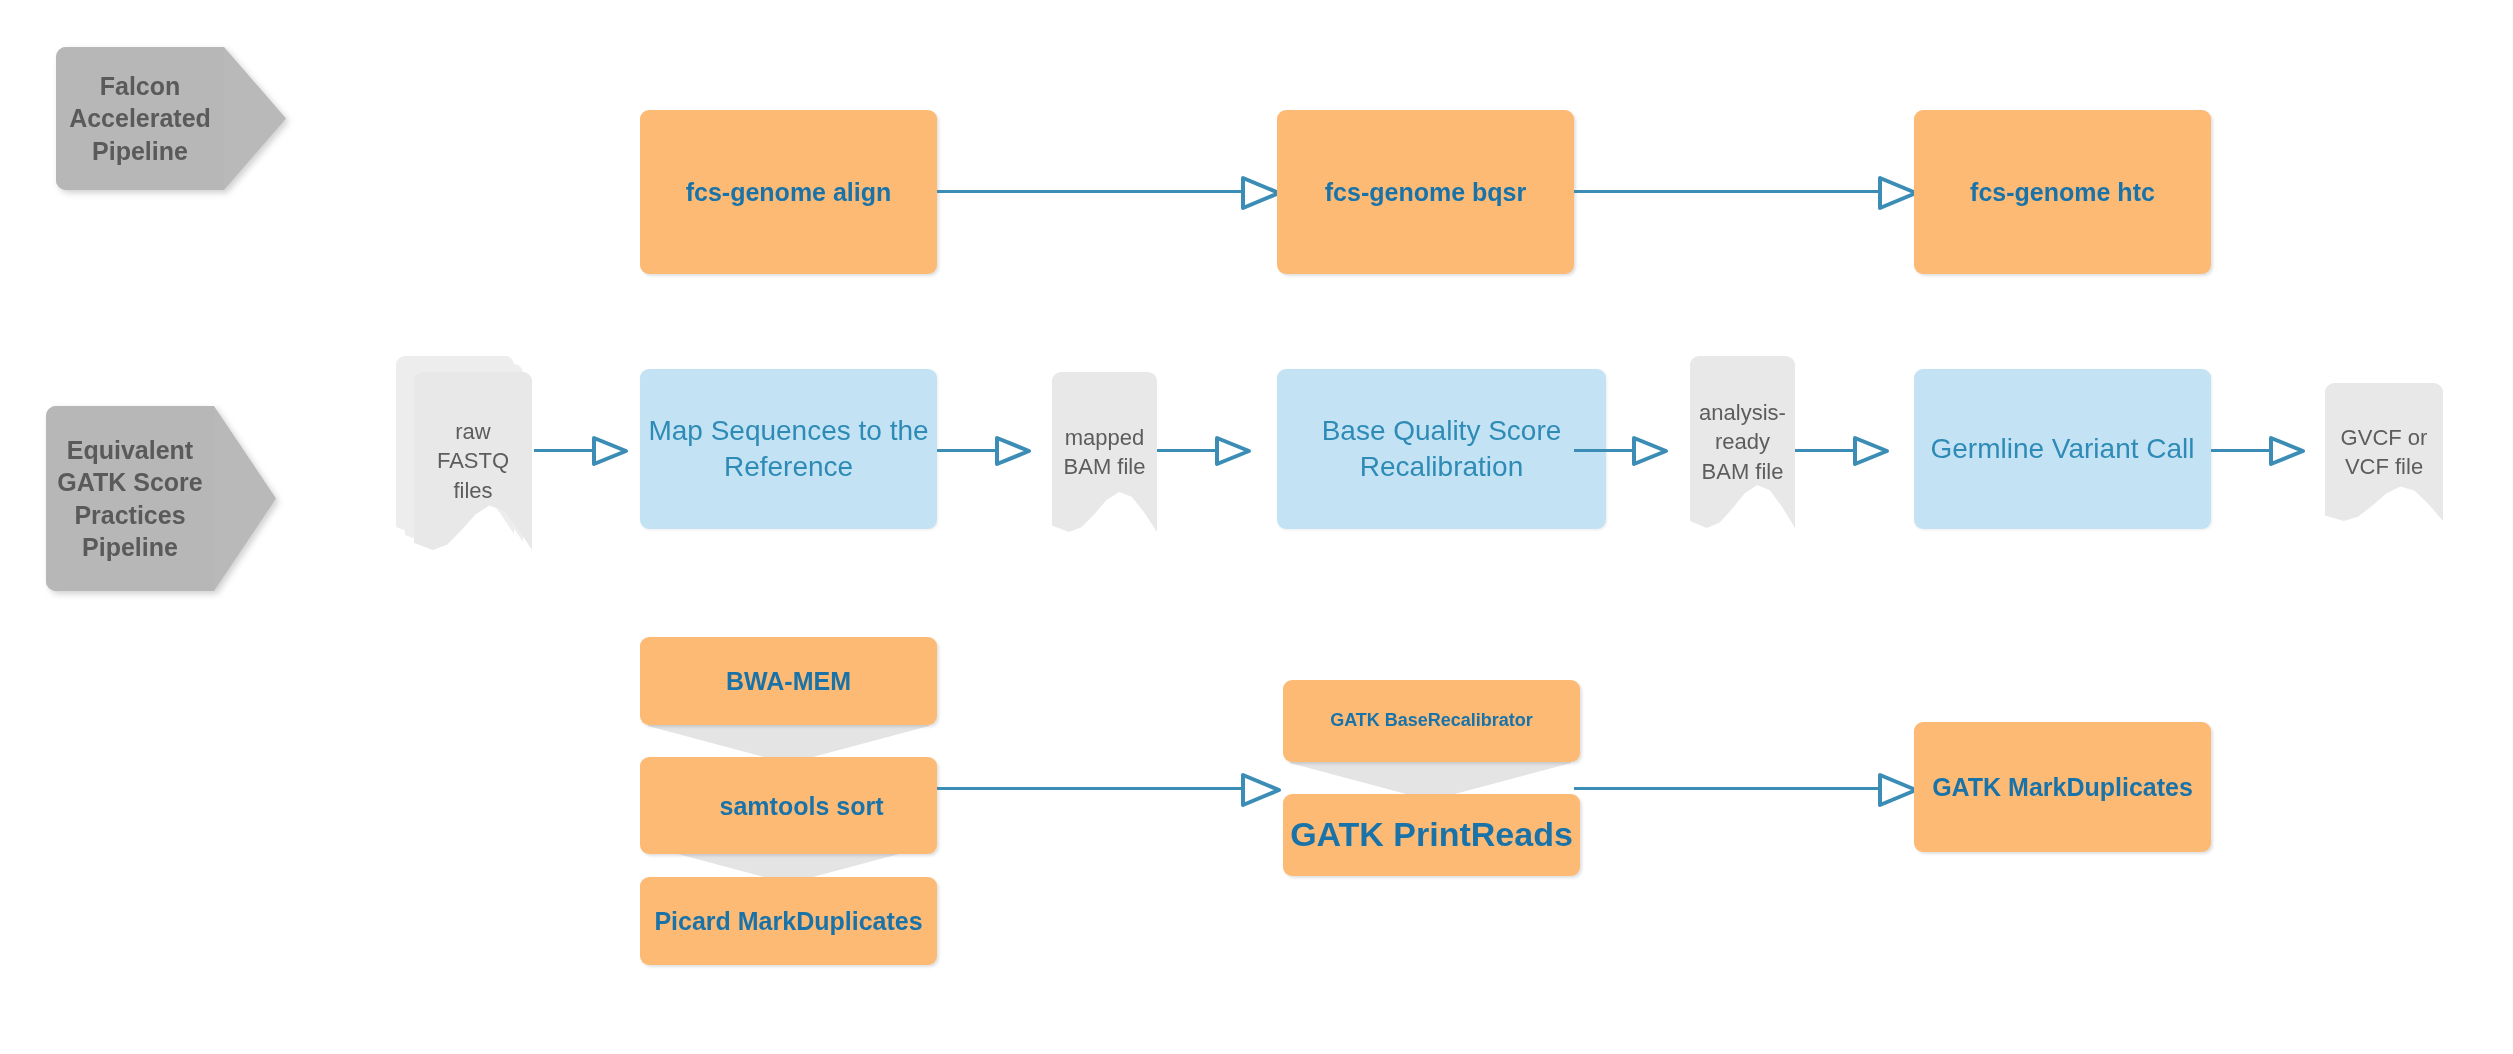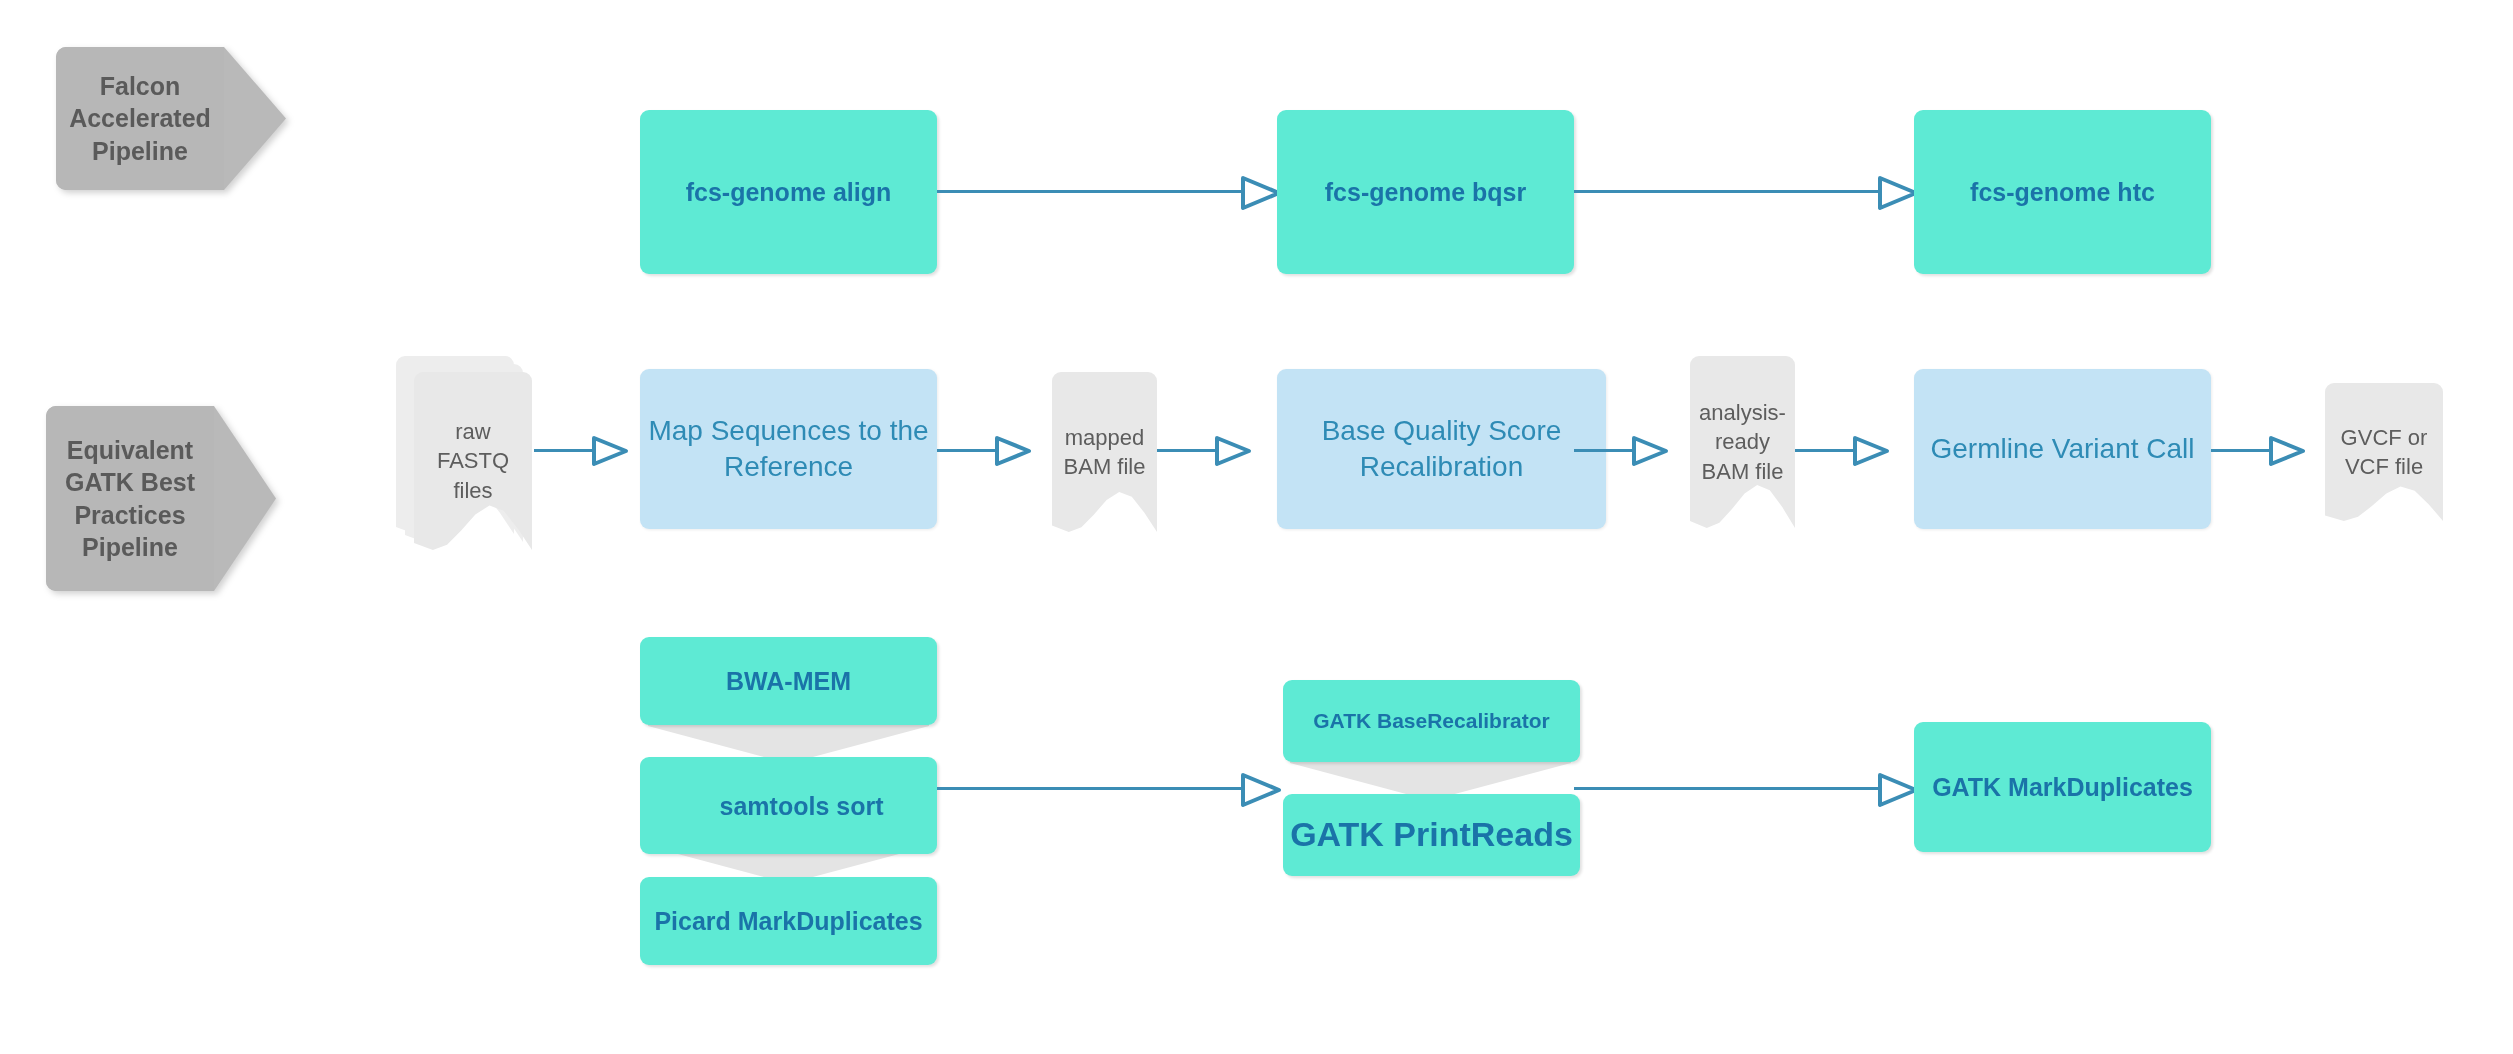--- a/index.html
+++ b/index.html
@@ -28,21 +28,21 @@
   }
   .band .bandtip{
     position:absolute;left:100%;top:0;height:100%;width:62px;
     background:#b9b9b9;
     clip-path:polygon(0 0, 0 100%, 100% 50%);
   }
   .band .bandtxt{position:relative;z-index:3;padding:0 10px;}
 
   
   .blue-mid{
-    background:#5eead4;color:#1a73a8;font-weight:bold;
+    background:#fdba74;color:#1a73a8;font-weight:bold;
     border-radius:9px;line-height:1.28;
     box-shadow:2px 2px 3px rgba(0,0,0,0.12);
   }
   .blue-light{
     background:#c3e3f5;color:#2e8bb5;font-weight:normal;
     border-radius:9px;line-height:1.30;
     box-shadow:1px 1px 3px rgba(0,0,0,0.08);
   }
 
   
@@ -76,21 +76,21 @@
 
   <div class="node band" style="left:46px;top:47px;width:168px;height:143px;font-size:25px;margin-left:10px;">
     <div class="bandbody"></div>
     <div class="bandtip"></div>
     <div class="bandtxt">Falcon Accelerated Pipeline</div>
   </div>
 
   <div class="node band" style="left:46px;top:406px;width:168px;height:185px;font-size:25px;">
     <div class="bandbody"></div>
     <div class="bandtip"></div>
-    <div class="bandtxt">Equivalent GATK Best Practices Pipeline</div>
+    <div class="bandtxt">Equivalent GATK Score Practices Pipeline</div>
   </div>
 
   <div class="node blue-mid" style="left:640px;top:110px;width:297px;height:164px;font-size:25px;">
     <span>fcs-genome align</span>
   </div>
   <div class="line" style="left:937px;top:190px;width:320px;"></div>
   <div class="arrowhead" style="left:1241px;top:191px;">
     <svg width="40" height="34" viewBox="0 0 40 34">
       <polygon points="2,2 38,17 2,32" fill="#ffffff" stroke="#3b8db5" stroke-width="4" stroke-linejoin="round" transform="translate(0,-15)"></polygon>
     </svg>
@@ -201,21 +201,21 @@
 
   <div class="line" style="left:937px;top:787px;width:320px;"></div>
   <div class="arrowhead" style="left:1241px;top:788px;">
     <svg width="40" height="34" viewBox="0 0 40 34">
       <polygon points="2,2 38,17 2,32" fill="#ffffff" stroke="#3b8db5" stroke-width="4" stroke-linejoin="round" transform="translate(0,-15)"></polygon>
     </svg>
   </div>
 
   <div class="funnel" style="left:1290px;top:755px;width:281px;height:44px;"></div>
 
-  <div class="node blue-mid" style="left:1283px;top:680px;width:297px;height:82px;font-size:21px;">
+  <div class="node blue-mid" style="left:1283px;top:680px;width:297px;height:82px;font-size:18px;">
     <span>GATK BaseRecalibrator</span>
   </div>
   <div class="node blue-mid" style="left:1283px;top:794px;width:297px;height:82px;font-size:34px;">
     <span>GATK PrintReads</span>
   </div>
 
   <div class="line" style="left:1574px;top:787px;width:320px;"></div>
   <div class="arrowhead" style="left:1878px;top:788px;">
     <svg width="40" height="34" viewBox="0 0 40 34">
       <polygon points="2,2 38,17 2,32" fill="#ffffff" stroke="#3b8db5" stroke-width="4" stroke-linejoin="round" transform="translate(0,-15)"></polygon>

